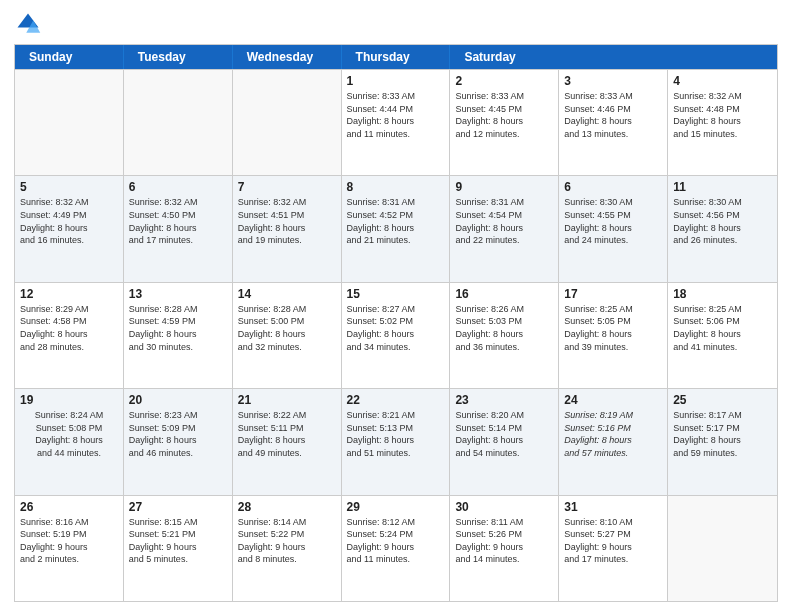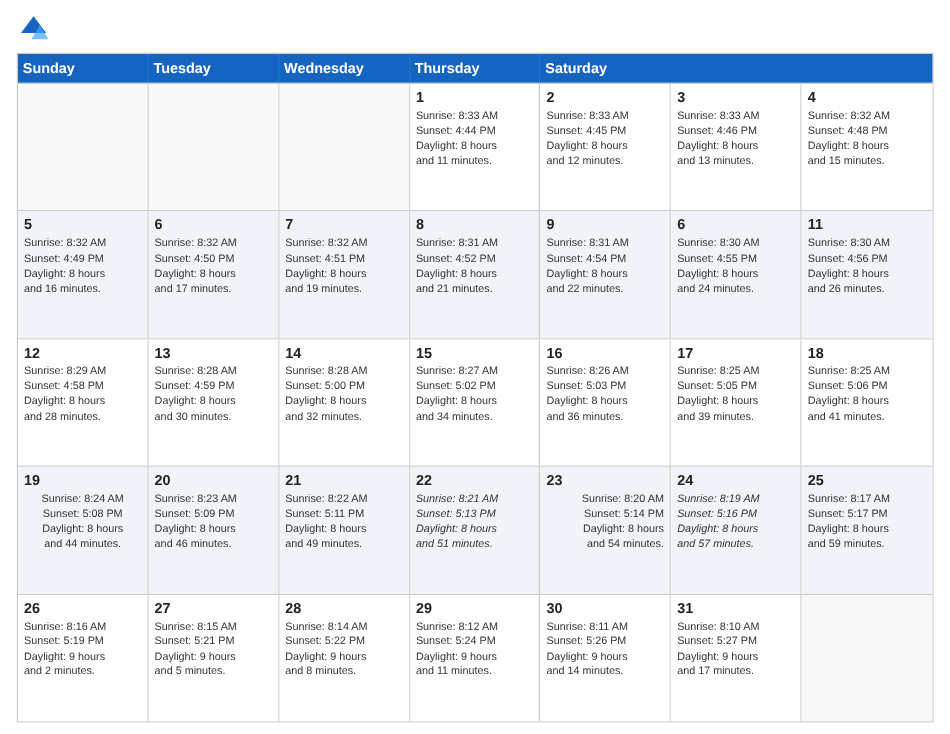--- a/index.html
+++ b/index.html
@@ -60,21 +60,21 @@
     }
     .cal-head-row {
       display: grid;
       grid-template-columns: repeat(7, 1fr);
       background: #1565c0;
     }
     .cal-head-cell {
       color: #fff;
       font-size: 12px;
       font-weight: bold;
-      padding: 5px 4px;
+      padding: 5px 14px;
       text-align: left;
       border-right: 1px solid #1976d2;
     }
     .cal-head-cell:last-child { border-right: none; }
     .cal-body {
       flex: 1;
       display: flex;
       flex-direction: column;
     }
     .cal-week {
@@ -289,28 +289,28 @@
           </div>
           <div class="cal-cell alt-bg">
             <div class="day-num">21</div>
             <div class="cell-info" style="white-space: pre-line;">Sunrise: 8:22 AM
 Sunset: 5:11 PM
 Daylight: 8 hours
 and 49 minutes.</div>
           </div>
           <div class="cal-cell alt-bg">
             <div class="day-num">22</div>
-            <div class="cell-info" style="white-space: pre-line; font-style: italic;">Sunrise: 8:21 AM
+            <div class="cell-info" style="white-space: pre-line;">Sunrise: 8:21 AM
 Sunset: 5:13 PM
 Daylight: 8 hours
 and 51 minutes.</div>
           </div>
           <div class="cal-cell alt-bg">
             <div class="day-num">23</div>
-            <div class="cell-info" style="white-space: pre-line; text-align: right;">Sunrise: 8:20 AM
+            <div class="cell-info" style="white-space: pre-line;">Sunrise: 8:20 AM
 Sunset: 5:14 PM
 Daylight: 8 hours
 and 54 minutes.</div>
           </div>
           <div class="cal-cell alt-bg">
             <div class="day-num">24</div>
             <div class="cell-info" style="white-space: pre-line; font-style: italic;">Sunrise: 8:19 AM
 Sunset: 5:16 PM
 Daylight: 8 hours
 and 57 minutes.</div>

